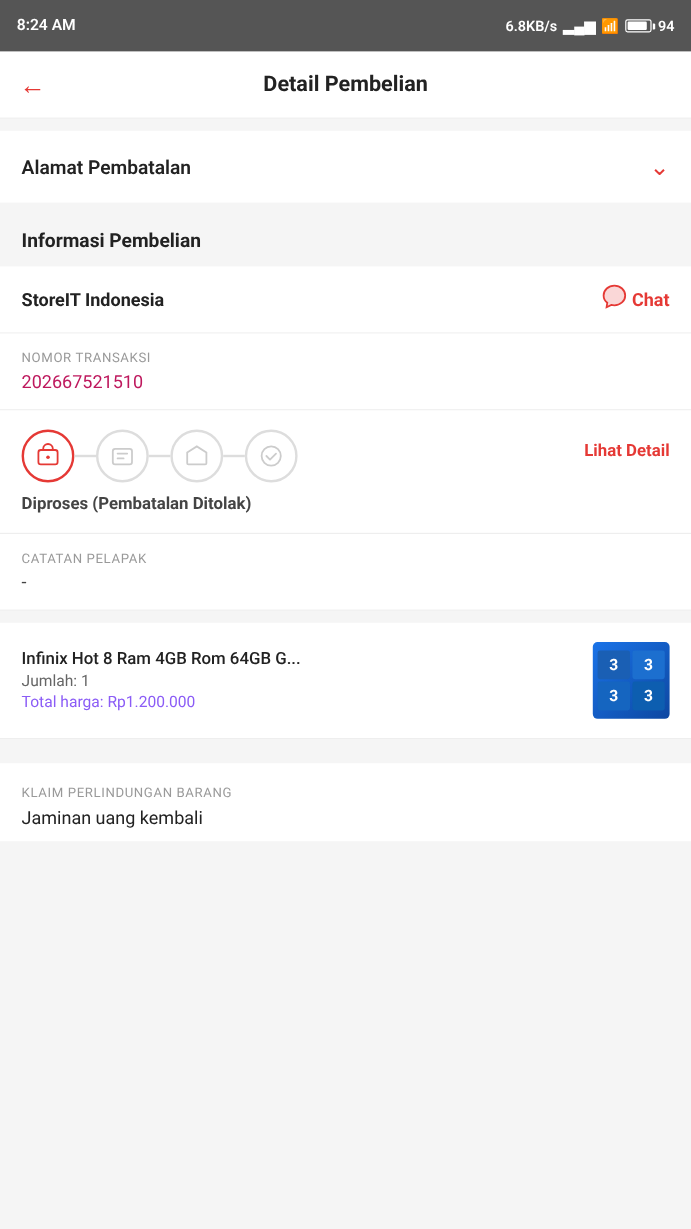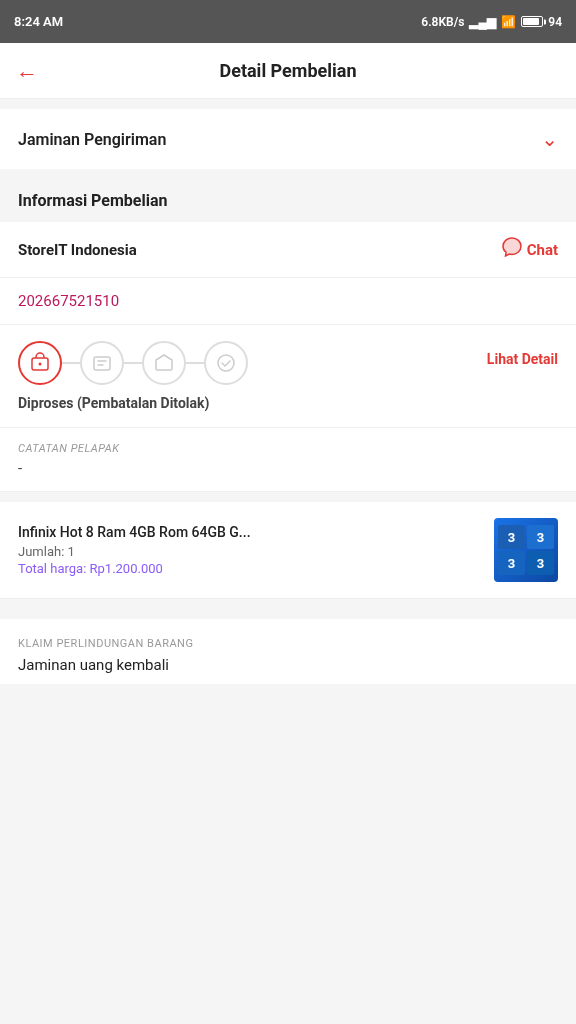--- a/index.html
+++ b/index.html
@@ -223,21 +223,20 @@
       background: white;
       padding: 14px 18px;
       border-bottom: 1px solid #eee;
     }
     .catatan-label {
       font-size: 11px;
       color: #999;
       text-transform: uppercase;
       letter-spacing: 0.5px;
       margin-bottom: 4px;
-      font-style: italic;
     }
     .catatan-value {
       font-size: 15px;
       color: #444;
     }
 
     
     .product-row {
       background: white;
       padding: 16px 18px;
@@ -330,21 +329,21 @@
 </div>
 
 <div class="top-nav">
   <span class="back-btn">←</span>
   <span class="nav-title">Detail Pembelian</span>
 </div>
 
 <div class="section-divider"></div>
 
 <div class="alamat-section">
-  <span class="alamat-label">Jaminan Pengiriman</span>
+  <span class="alamat-label">Alamat Pembatalan</span>
   <span class="chevron-down">⌄</span>
 </div>
 
 <div class="section-divider"></div>
 
 <div class="info-header">
   <span class="info-header-text">Informasi Pembelian</span>
 </div>
 
 <div class="store-row">
@@ -354,20 +353,21 @@
       <svg width="22" height="22" viewBox="0 0 22 22" fill="none">
         <path d="M11 2C6.03 2 2 5.69 2 10.2c0 2.43 1.19 4.6 3.07 6.08L4.5 20l3.9-1.95C9.4 18.34 10.19 18.4 11 18.4c4.97 0 9-3.69 9-8.2S15.97 2 11 2z" fill="#e53935" opacity="0.2"></path>
         <path d="M11 2C6.03 2 2 5.69 2 10.2c0 2.43 1.19 4.6 3.07 6.08L4.5 20l3.9-1.95C9.4 18.34 10.19 18.4 11 18.4c4.97 0 9-3.69 9-8.2S15.97 2 11 2z" stroke="#e53935" stroke-width="1.5" fill="none"></path>
       </svg>
     </span>
     <span>Chat</span>
   </div>
 </div>
 
 <div class="transaction-row">
+  <div class="transaction-label">NOMOR TRANSAKSI</div>
   <div class="transaction-number">202667521510</div>
 </div>
 
 <div class="status-row">
   <div class="status-left">
     <div class="status-icons">
       <div class="status-step active">
         <svg width="22" height="22" viewBox="0 0 22 22" fill="none">
           <rect x="3" y="6" width="16" height="12" rx="2" stroke="#e53935" stroke-width="1.5" fill="none"></rect>
           <path d="M7 6V5a4 4 0 0 1 8 0v1" stroke="#e53935" stroke-width="1.5" fill="none"></path>

